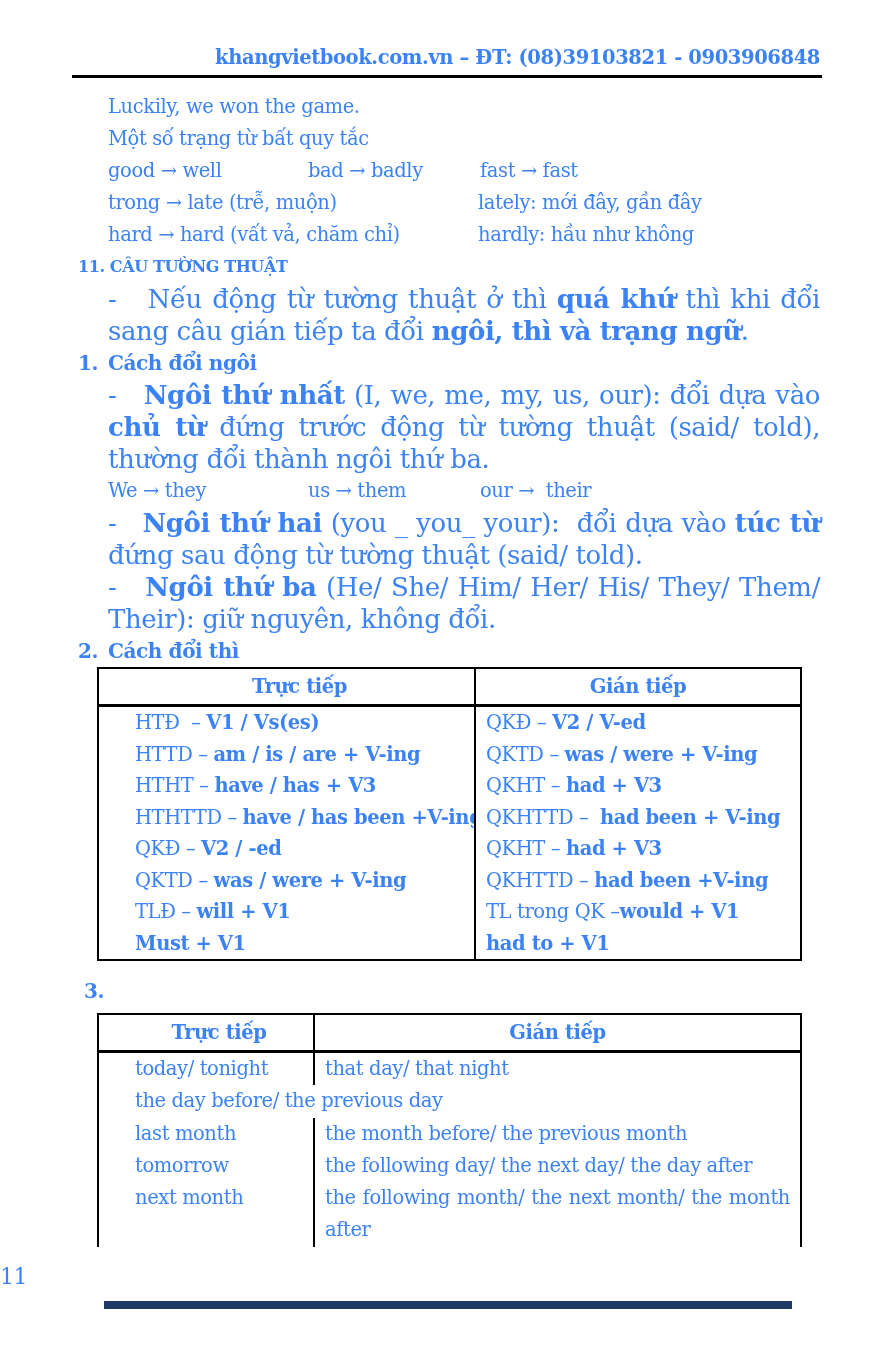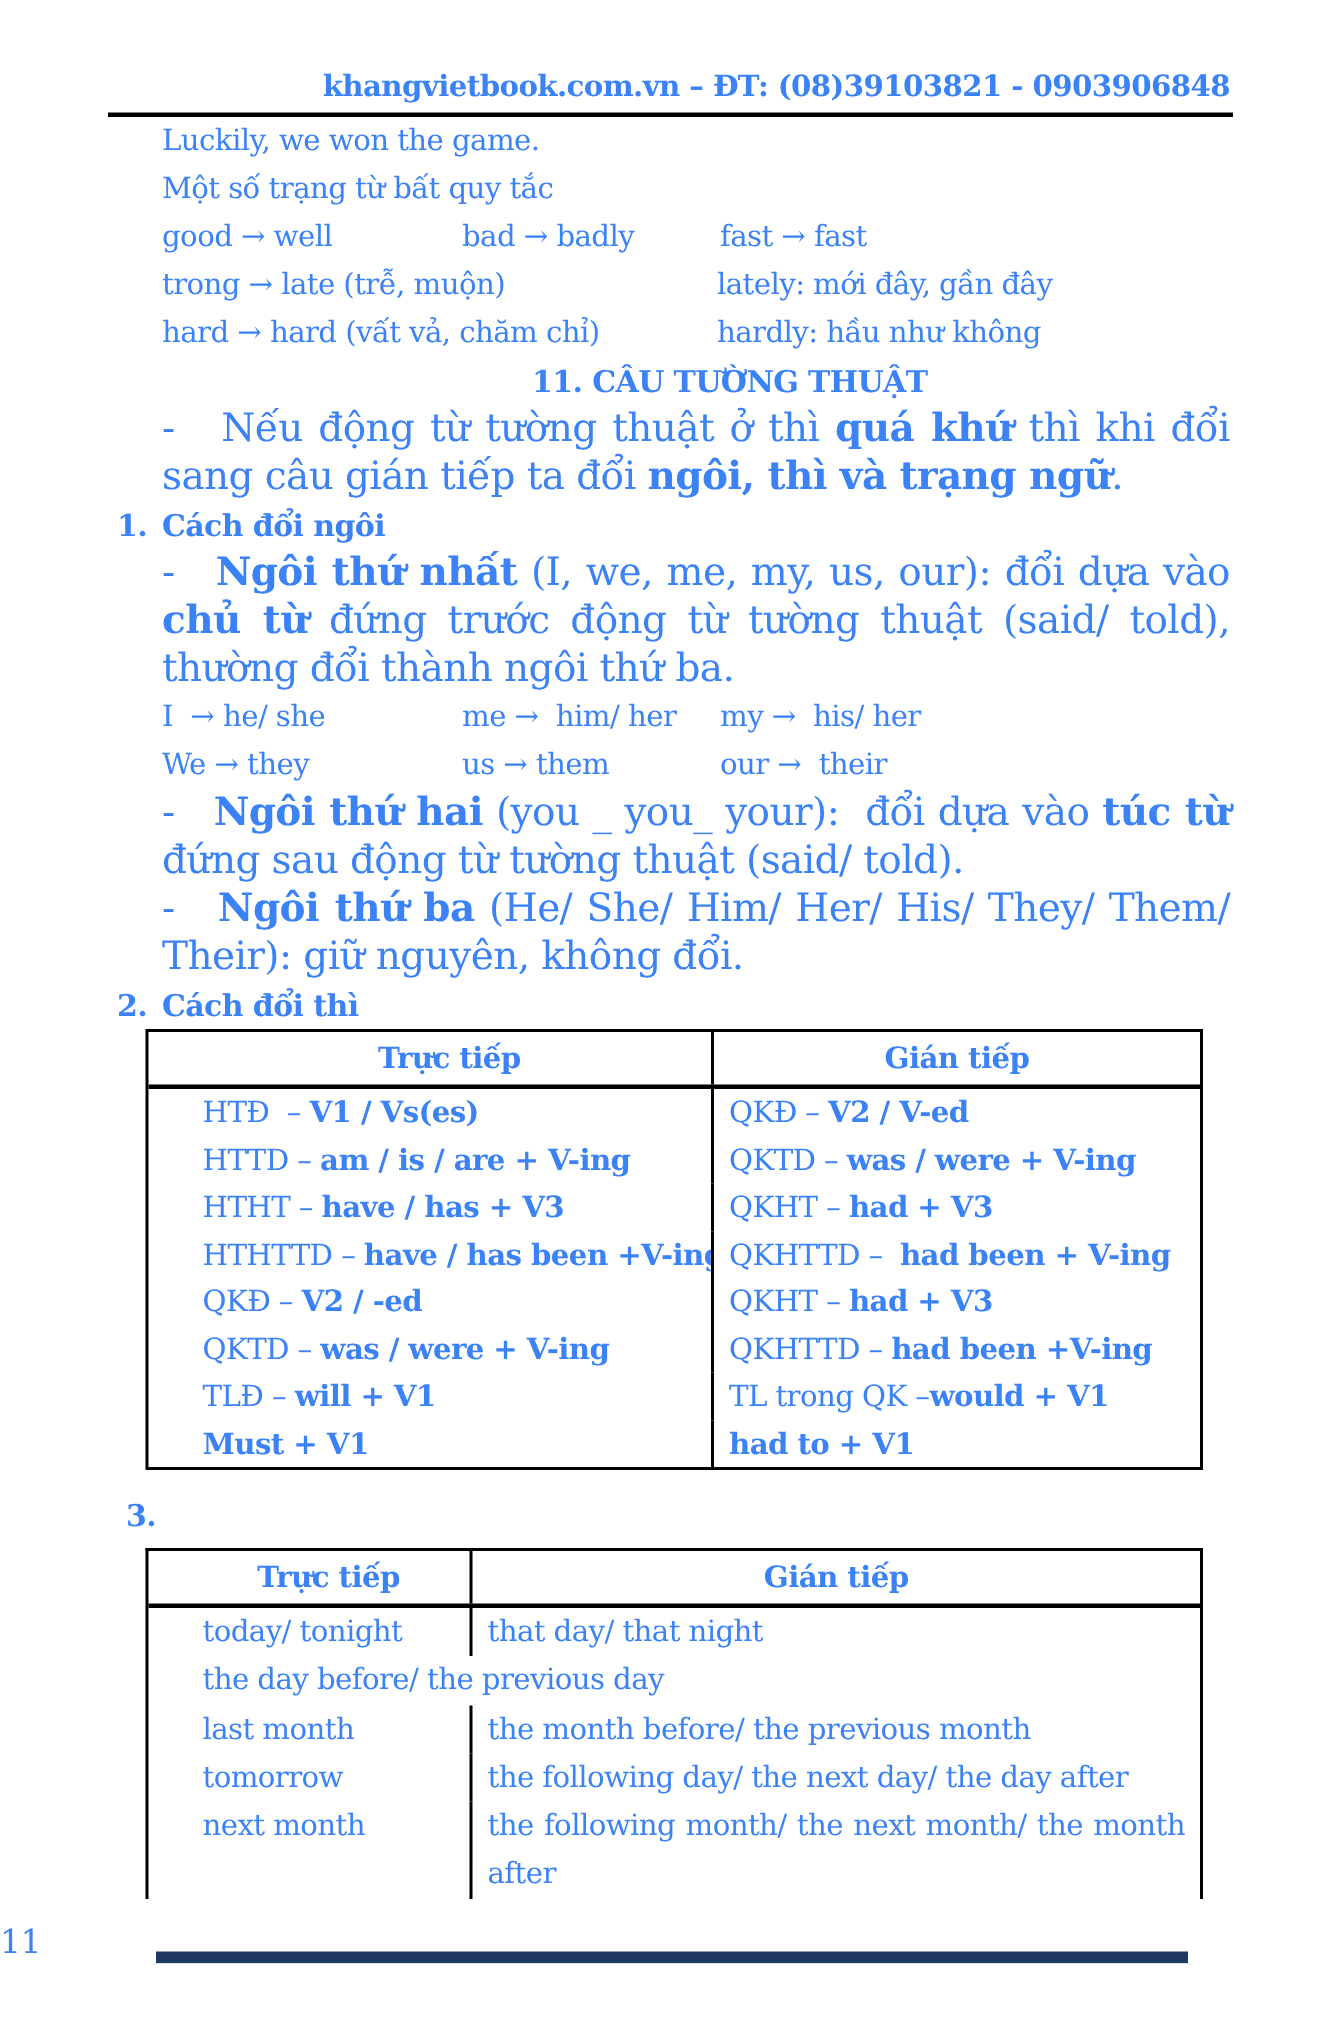--- a/index.html
+++ b/index.html
@@ -4,26 +4,26 @@
 <style>
   * { margin:0; padding:0; box-sizing:border-box; }
   html,body { background:#ffffff; }
   .page {
     position:relative; width:895px; height:1309px; background:#fff;
     font-family:"DejaVu Serif","Liberation Serif",serif; color:#3b82f6;
     overflow:hidden; letter-spacing:-0.4px;
   }
   .header-text { margin:46px 75px 0 0; text-align:right; font-weight:700; font-size:19.5px; line-height:24px; }
   .rule { height:0; border-top:3px solid #000; margin:5px 73px 0 72px; }
-  .body { }
+  .body { margin-top:13px; }
   .bl { margin-left:108px; line-height:32px; font-size:19.5px; }
   .row { display:flex; }
   .c1 { width:200px; } .c2 { width:172px; } .c3 { flex:1; }
   .cA { width:370px; } .cB { flex:1; }
-  .h1 { margin-left:78px; font-weight:700; font-size:20px; line-height:32px;text-align:center; }
+  .h1 { margin-left:78px; font-weight:700; font-size:16px; line-height:32px; }
   .hsub { margin-left:78px; font-weight:700; font-size:20px; line-height:32px; display:flex; }
   .hsub .num { width:30px; }
   .h3sub { margin-left:84px; margin-top:14px; }
   .h3sub .num { width:26px; }
   .par { margin-left:108px; width:712px; text-align:justify; line-height:32px; font-size:26px; }
   .tbl { margin-left:97px; width:705px; border:2.5px solid #000; font-size:19.5px; }
   .trow { display:flex;padding-left:26px; }
   .thead { border-bottom:3px solid #000; font-weight:700; }
   .thead .cell { padding:0; text-align:center; line-height:35px; }
   .cell { padding-left:10px; }
@@ -70,25 +70,20 @@
 
     <p class="par"><span>-&nbsp;&nbsp; Nếu động từ tường thuật ở thì </span><b>quá khứ</b><span> thì khi đổi sang câu gián tiếp ta đổi </span><b>ngôi, thì và trạng ngữ</b><span>.</span></p>
 
     <div class="hsub">
       <span class="num">1.</span>
       <span>Cách đổi ngôi</span>
     </div>
 
     <p class="par"><span>-&nbsp;&nbsp; </span><b>Ngôi thứ nhất</b><span> (I, we, me, my, us, our): đổi dựa vào </span><b>chủ từ</b><span> đứng trước động từ tường thuật (said/ told), thường đổi thành ngôi thứ ba.</span></p>
 
-    <div class="bl row">
-      <span class="c1">I&nbsp; → he/ she</span>
-      <span class="c2">me →&nbsp; him/ her</span>
-      <span class="c3">my →&nbsp; his/ her</span>
-    </div>
     <div class="bl row">
       <span class="c1">We → they</span>
       <span class="c2">us → them</span>
       <span class="c3">our →&nbsp; their</span>
     </div>
 
     <p class="par"><span>-&nbsp;&nbsp; </span><b>Ngôi thứ hai</b><span> (you _ you_ your):&nbsp; đổi dựa vào </span><b>túc từ</b><span> đứng sau động từ tường thuật (said/ told).</span></p>
     <p class="par"><span>-&nbsp;&nbsp; </span><b>Ngôi thứ ba</b><span> (He/ She/ Him/ Her/ His/ They/ Them/ Their): giữ nguyên, không đổi.</span></p>
 
     <div class="hsub">

